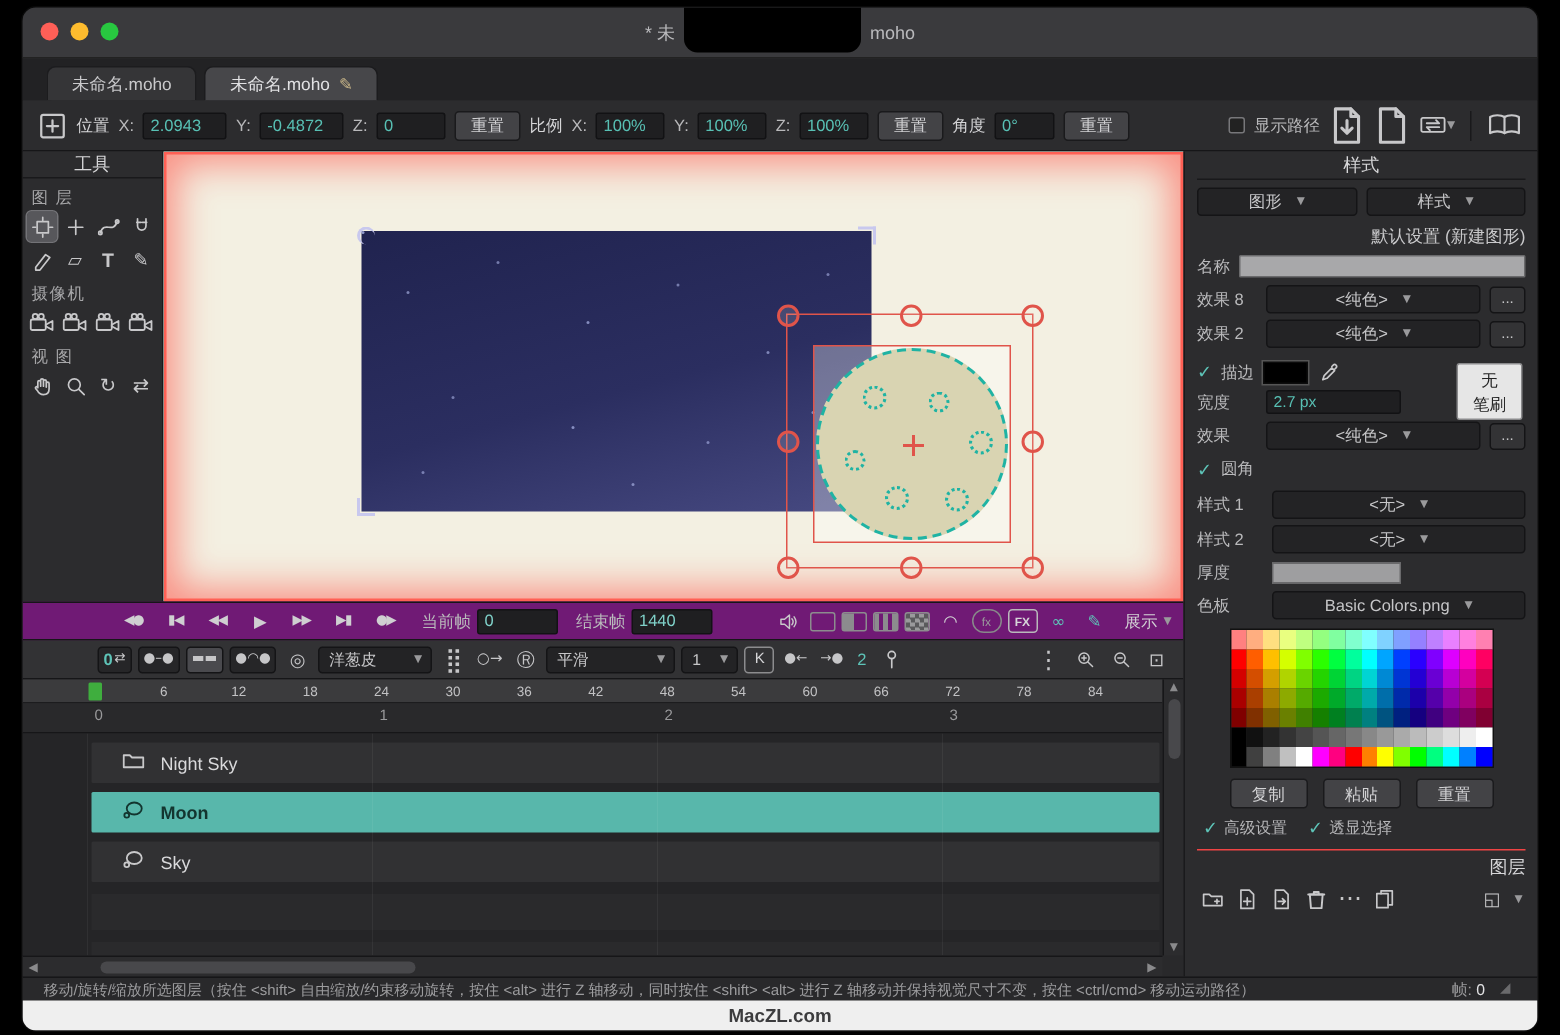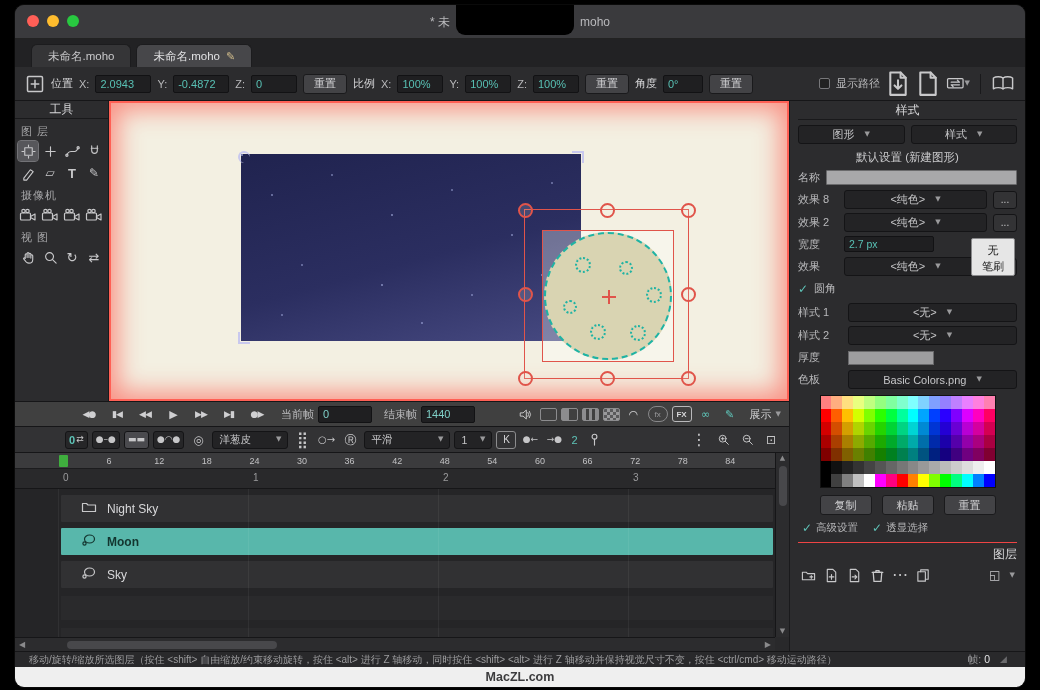--- a/index.html
+++ b/index.html
@@ -65,21 +65,21 @@
   .sel-outer{position:absolute;left:415px;top:108px;width:165px;height:170px;border:1px solid #e0544a}
   .sel-inner{position:absolute;left:433px;top:129px;width:132px;height:132px;border:1px solid #e0544a;background:rgba(255,255,255,.32)}
   .moon{position:absolute;left:435px;top:131px;width:128px;height:128px;border-radius:50%;background:#d9d4b2;border:2px dashed #1fb3a3}
   .crater{position:absolute;border-radius:50%;border:2px dotted #1fb3a3}
   .handle{position:absolute;width:15px;height:15px;border-radius:50%;border:2px solid #e0544a;background:rgba(243,240,226,.15)}
   .crosshair{position:absolute;left:84px;top:87px;width:0;height:0}
   .crosshair::before{content:"";position:absolute;left:-7px;top:-1px;width:14px;height:2px;background:#e0544a}
   .crosshair::after{content:"";position:absolute;left:-1px;top:-7px;width:2px;height:14px;background:#e0544a}
 
   
-  .playback{position:absolute;left:0;top:300px;right:0;height:26px;background:#404040;border-top:1px solid #161618;border-bottom:1px solid #161618;display:flex;align-items:center;padding:0 8px 0 62px;gap:4px}
+  .playback{position:absolute;left:0;top:300px;right:0;height:26px;background:#701a75;border-top:1px solid #161618;border-bottom:1px solid #161618;display:flex;align-items:center;padding:0 8px 0 62px;gap:4px}
   .pb-btn{width:24px;height:18px;display:flex;align-items:center;justify-content:center;color:#cfcfd1;font-size:9px;letter-spacing:-1px;background:transparent;border:none}
   .pb-label{color:#b9b9bb;font-size:11px;margin-left:8px;white-space:nowrap}
   .pb-field{background:#1f1f21;border:1px solid #121214;border-radius:2px;height:17px;width:54px;color:#7fd0c8;font-size:11px;padding:0 4px}
   .pb-spacer{flex:1}
   .q-icon{width:17px;height:13px;border:1px solid #8c8c8e;border-radius:2px}
   .q-icon.half{background:linear-gradient(90deg,#8c8c8e 50%,transparent 50%)}
   .q-icon.grid{background:repeating-linear-gradient(90deg,#8c8c8e 0 3px,transparent 3px 6px)}
   .q-icon.full{background:repeating-conic-gradient(#9a9a9c 0 25%,#5a5a5c 0 50%) 0 0/6px 6px}
   .pb-glyph{color:#cfcfd1;font-size:11px;width:20px;text-align:center}
   .pb-glyph.teal{color:#5ec4b8}
@@ -115,21 +115,21 @@
   .vthumb{width:8px;height:40px;background:#48484b;border-radius:4px;margin-top:4px}
   .vspace{flex:1}
   .hscroll{position:absolute;left:0;right:14px;bottom:0;height:14px;background:#2c2c2e;border-top:1px solid #161618;display:flex;align-items:center;color:#8a8a8c;font-size:8px;padding:0 4px}
   .hthumb{height:8px;width:210px;background:#48484b;border-radius:4px;margin-left:42px}
   .hspace{flex:1}
 
   
   .sp-header{height:19px;border-bottom:1px solid #19191b;color:#d6d6d8;font-size:12px;display:flex;align-items:center;justify-content:center}
   .sp-row{display:flex;align-items:center;gap:6px;margin-top:5px}
   .sp-label{color:#b9b9bb;font-size:11px;white-space:nowrap}
-  .sp-sub{color:#c9c9cb;font-size:11.5px;text-align:center;margin-top:6px}
+  .sp-sub{color:#c9c9cb;font-size:11.5px;text-align:right;margin-top:6px}
   .dd{height:19px;background:#232325;border:1px solid #141416;border-radius:3px;color:#c6c6c8;font-size:11px;display:flex;align-items:center;justify-content:space-between;padding:0 15px;gap:4px;flex:1}
   .dd.center{justify-content:center;gap:10px}
   .more-btn{width:24px;height:18px;background:#333335;border:1px solid #141416;border-radius:3px;color:#c6c6c8;font-size:10px;display:flex;align-items:center;justify-content:center}
   .name-input{flex:1;height:15px;background:#a8a8aa;border:1px solid #6a6a6c;border-radius:1px}
   .check{color:#5ec4b8;font-size:12px;font-weight:bold}
   .swatch{width:30px;height:15px;border:1px solid #0c0c0c;outline:1px solid #555}
   .swatch.mini{width:13px;height:13px;background:#2c2c2e}
   .sp-icon{width:16px;height:16px;display:flex;align-items:center;justify-content:center}
   .sp-icon svg{width:13px;height:13px}
   .stroke-block{position:relative}
@@ -553,20 +553,31 @@
       </div>
       <div class="sp-row" style="margin-top:4px">
         <span class="sp-label" style="width:40px">效果 2</span>
         <span class="dd center">
           <span>&lt;纯色&gt;</span>
           <span class="uicon dd-arrow" data-glyph="▼"></span>
         </span>
         <span class="more-btn">...</span>
       </div>
       <div class="stroke-block">
+        <div class="sp-row" style="margin-top:8px">
+          <span class="uicon check" data-glyph="✓"></span>
+          <span class="sp-label">描边</span>
+          <span class="swatch" style="background: rgb(0, 0, 0);"></span>
+          <span class="sp-icon">
+            <svg viewBox="0 0 14 14">
+                <path d="M2 12l1-3 5.5-5.5 2 2L5 11l-3 1z"></path>
+                <path d="M8.5 2.5l1-1a1.4 1.4 0 0 1 2 2l-1 1"></path>
+              </svg>
+          </span>
+        </div>
         <div class="sp-row" style="margin-top:4px">
           <span class="sp-label" style="width:40px">宽度</span>
           <input class="lt-input" value="2.7 px" style="">
         </div>
         <button class="no-brush">
           <span>无</span><br>
           <span>笔刷</span>
         </button>
       </div>
       <div class="sp-row">

